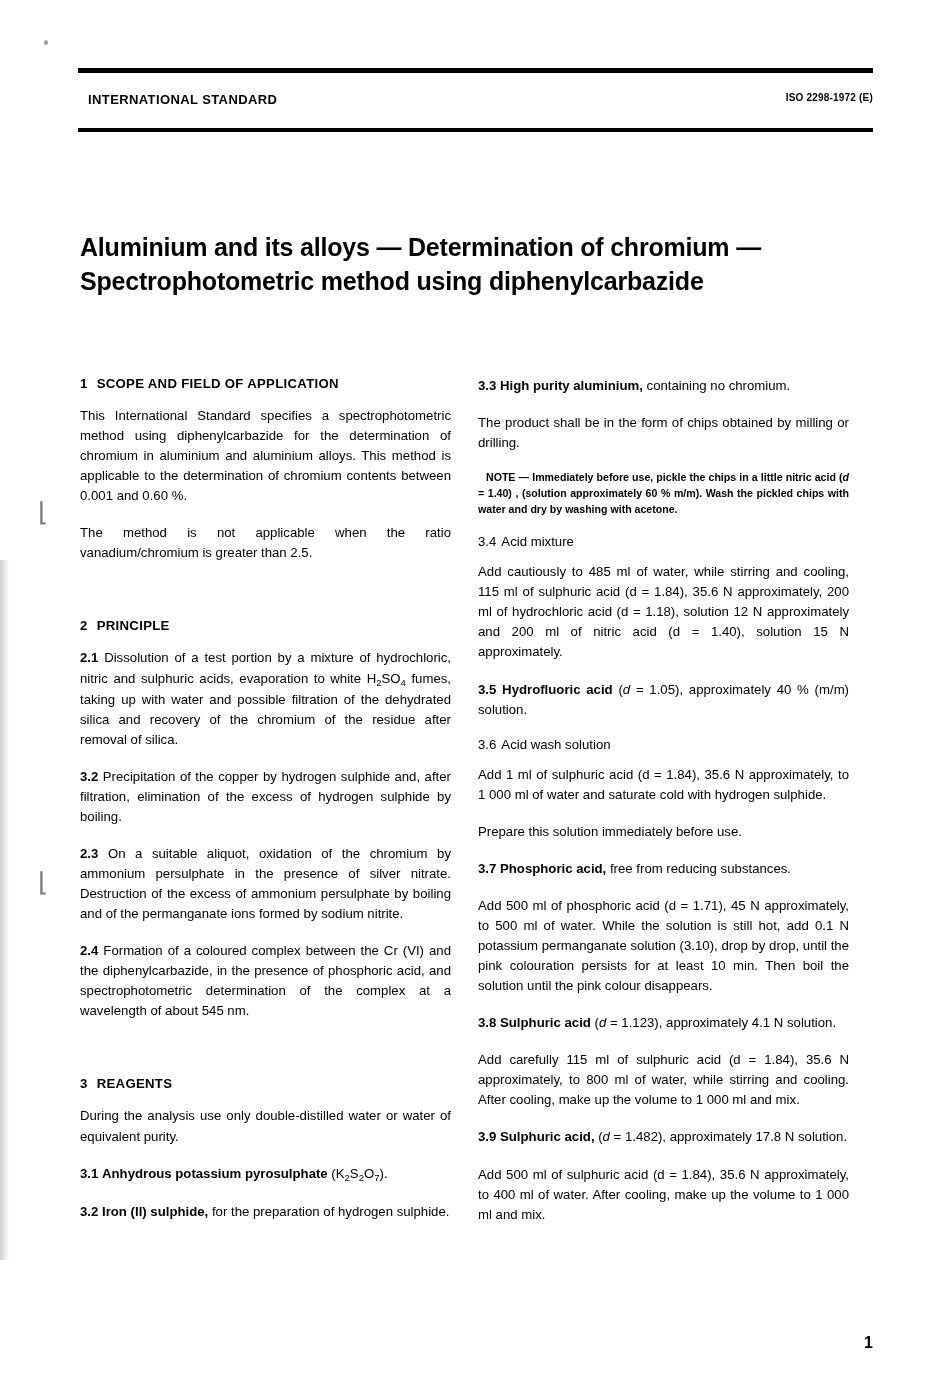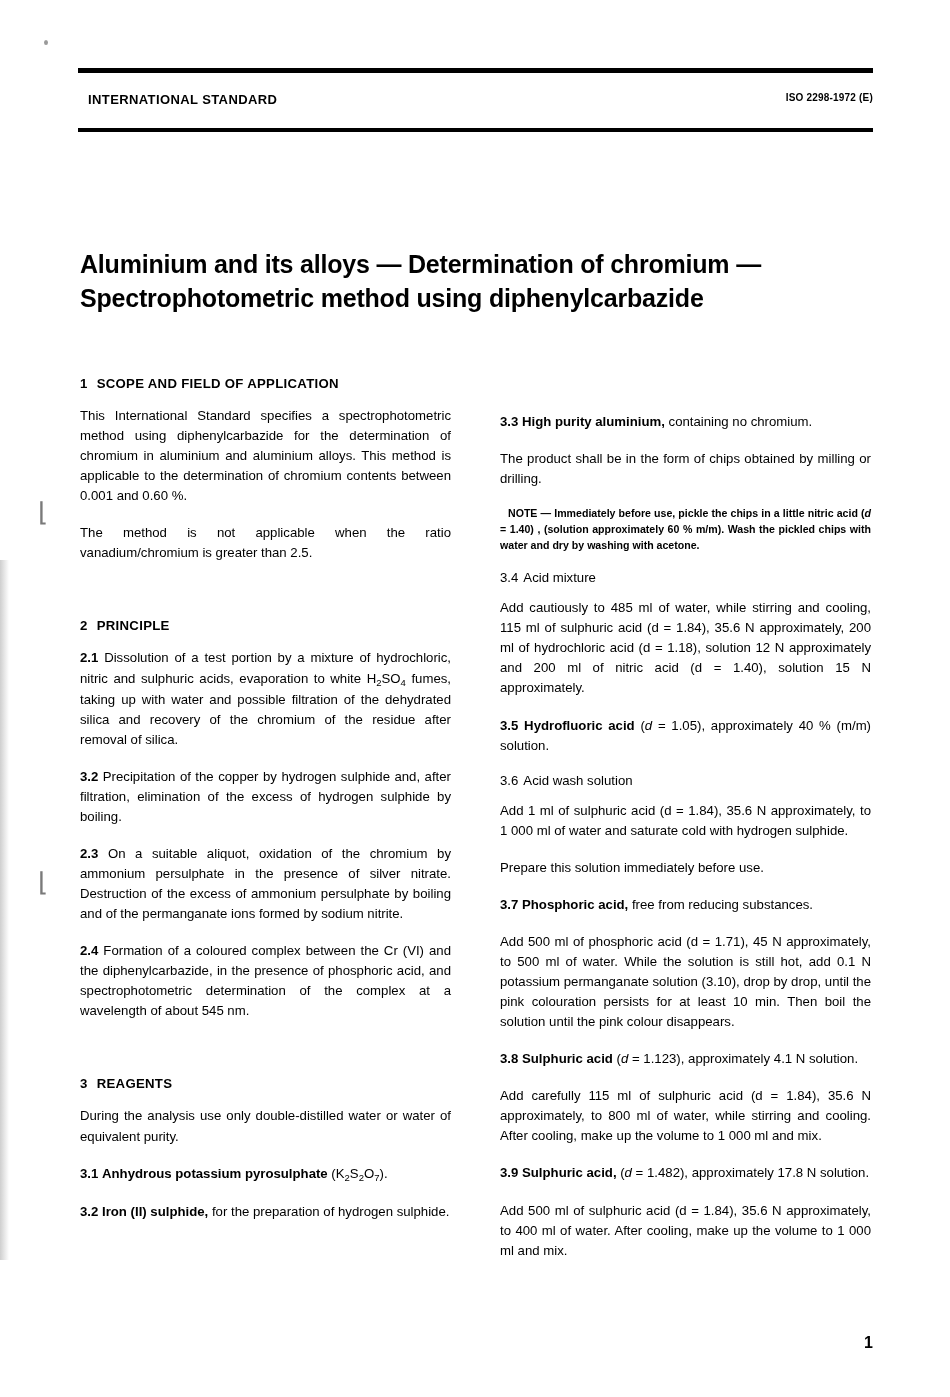--- a/index.html
+++ b/index.html
@@ -70,36 +70,36 @@
     font-size: 10px;
     font-weight: bold;
     letter-spacing: 0.2px;
     text-align: right;
   }
 
   
   .doc-title {
     position: absolute;
     left: 80px;
-    top: 248px;
+    top: 231px;
     width: 800px;
     font-size: 25px;
     font-weight: bold;
     line-height: 1.34;
     letter-spacing: -0.2px;
   }
 
   
   .col {
     position: absolute;
     top: 376px;
     width: 371px;
   }
   .col-left  { left: 80px; }
-  .col-right { left: 500px; margin-top: 36px; }
+  .col-right { left: 478px; }
 
   .sec-head {
     font-size: 13.2px;
     font-weight: bold;
     letter-spacing: 0.3px;
     margin: 0 0 15px 0;
   }
   .sec-head .num { margin-right: 9px; }
 
   .sub-head {

